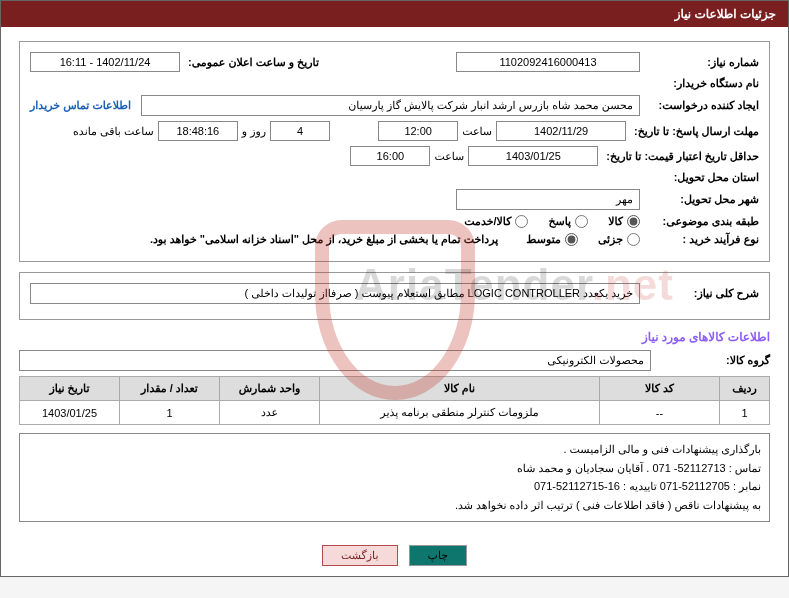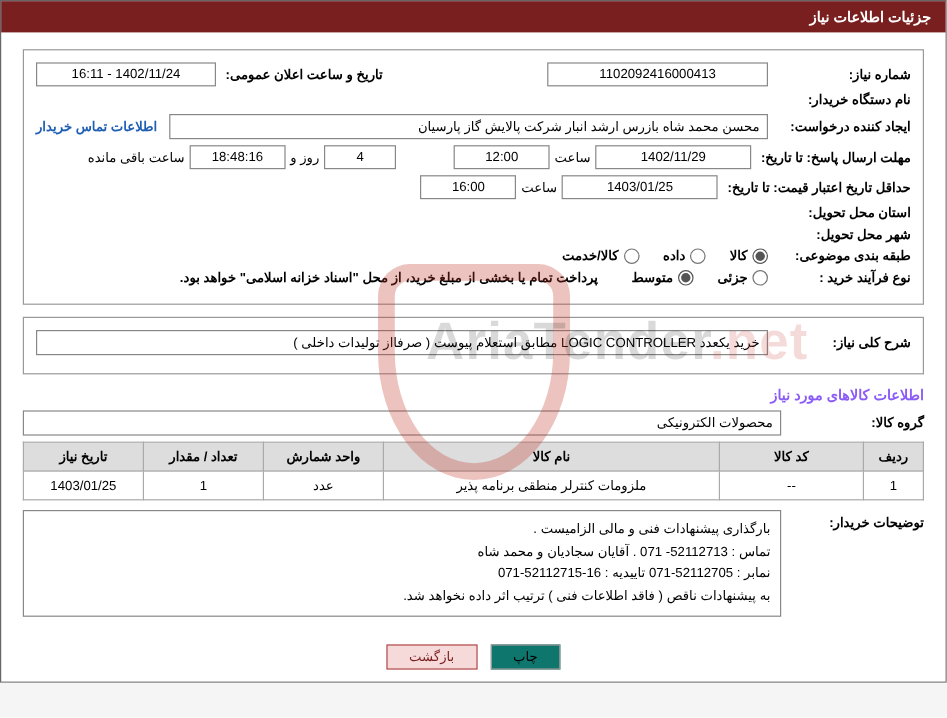--- a/index.html
+++ b/index.html
@@ -200,32 +200,33 @@
         <span class="plain">ساعت</span>
         <span class="val-box w-80">16:00</span>
       </div>
 
       <div class="row">
         <span class="label">استان محل تحویل:</span>
       </div>
 
       <div class="row">
         <span class="label">شهر محل تحویل:</span>
+        <span class="val-box w-180 right">مهر</span>
       </div>
 
       <div class="row">
         <span class="label">طبقه بندی موضوعی:</span>
         <div class="radio-grp">
           <label class="radio-item">
             <input type="radio" name="cat" checked="" style="">
             <span class="rlabel">کالا</span>
           </label>
           <label class="radio-item">
             <input type="radio" name="cat" style="">
-            <span class="rlabel">داده</span>
+            <span class="rlabel">پاسخ</span>
           </label>
           <label class="radio-item">
             <input type="radio" name="cat" style="">
             <span class="rlabel">کالا/خدمت</span>
           </label>
         </div>
       </div>
 
       <div class="row">
         <span class="label">نوع فرآیند خرید :</span>
@@ -276,21 +277,20 @@
           <td>--</td>
           <td>ملزومات کنترلر منطقی برنامه پذیر</td>
           <td>عدد</td>
           <td>1</td>
           <td>1403/01/25</td>
         </tr>
       </tbody>
     </table>
 
     <div class="row" style="margin-top:8px; align-items:flex-start;">
-      <span class="label" style="padding-top:4px">توضیحات خریدار:</span>
       <div class="notes-box">
         <div>بارگذاری پیشنهادات فنی و مالی الزامیست .</div>
         <div>تماس : 52112713- 071 . آقایان سجادیان و محمد شاه</div>
         <div>نمابر : 52112705-071 تاییدیه : 16-52112715-071</div>
         <div>به پیشنهادات ناقص ( فاقد اطلاعات فنی ) ترتیب اثر داده نخواهد شد.</div>
       </div>
     </div>
 
   </div>
 

